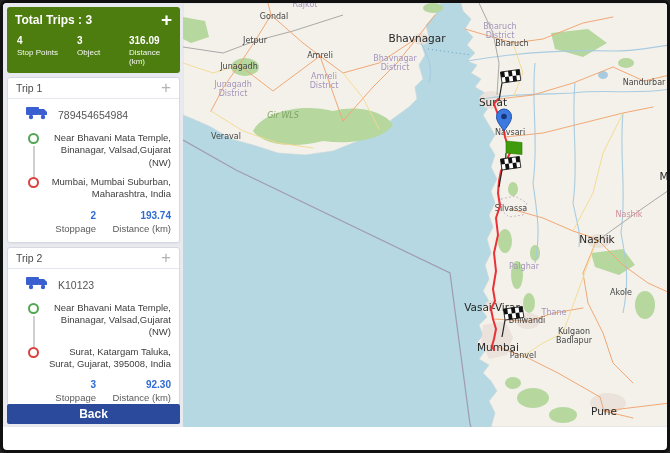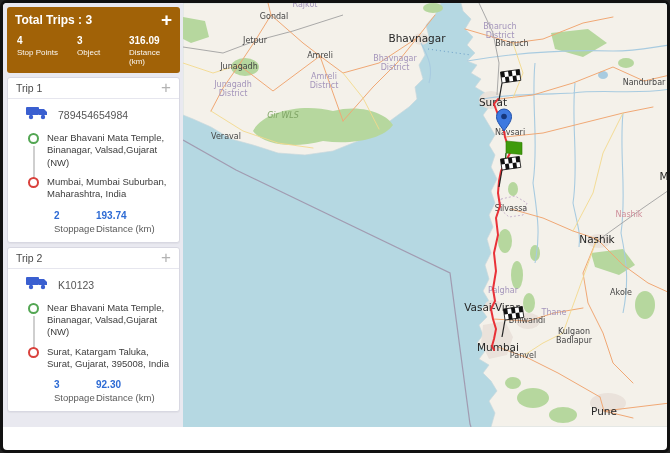--- a/index.html
+++ b/index.html
@@ -2,32 +2,32 @@
 <html><head>
 <meta charset="utf-8">
 <style>
   html,body{margin:0;padding:0;background:#222;font-family:"Liberation Sans","DejaVu Sans",sans-serif;}
   .app{width:664px;height:447px;border:3px solid #111;border-radius:7px;overflow:hidden;background:#fff;position:relative;}
   
   .titlebar{height:23px;background:#2a4fa0;color:#fff;display:flex;align-items:center;padding:0 10px;font-size:12.5px;letter-spacing:.2px;}
   .content{display:flex;height:424px;}
   
   .sidebar{width:180px;min-width:180px;background:#e9e9f0;padding:4px 3px 3px 4px;box-sizing:border-box;display:flex;flex-direction:column;}
-  .summary-card{background:#a16207;border-radius:3px;color:#fff;margin-bottom:4px;flex:0 0 auto;}
+  .summary-card{background:#4d7c0f;border-radius:3px;color:#fff;margin-bottom:4px;flex:0 0 auto;}
   .summary-head{display:flex;justify-content:space-between;align-items:center;padding:5px 8px 2px 8px;}
   .summary-title{font-size:12px;font-weight:bold;}
   .plus-white{font-size:19px;font-weight:bold;line-height:16px;cursor:pointer;}
   .summary-stats{display:flex;padding:5px 8px 7px 10px;}
   .scol{display:flex;flex-direction:column;}
   .scol.c1{flex:0 0 60px;}
   .scol.c2{flex:0 0 52px;}
   .scol.c3{flex:1;}
   .sval{font-size:10px;font-weight:bold;}
   .slab{font-size:8px;opacity:.95;margin-top:2px;}
-  .trips{flex:1;overflow:hidden;display:flex;flex-direction:column;}
+  .trips{flex:1;overflow:hidden;display:flex;flex-direction:column;text-align:right;}
   .trip-card{background:#fff;border:1px solid #d8d8e2;border-radius:3px;margin-bottom:4px;flex:0 0 auto;box-shadow:0 1px 1px rgba(0,0,0,.04);}
   .trip-head{display:flex;justify-content:space-between;align-items:center;padding:4px 8px;border-bottom:1px solid #e6e6ee;}
   .trip-title{font-size:10.5px;color:#4a4a4a;}
   .plus-grey{font-size:17px;color:#b3b3b3;line-height:12px;cursor:pointer;font-weight:300;}
   .trip-body{padding:7px 8px 8px 16px;}
   .veh-row{display:flex;align-items:center;gap:9px;margin:0 0 8px 2px;}
   .veh-id{font-size:10.5px;color:#555;}
   .od{display:grid;grid-template-columns:13px 1fr;column-gap:7px;row-gap:7px;margin-left:3px;}
   .rail1{display:flex;flex-direction:column;align-items:center;}
   .dot{width:7px;height:7px;border-radius:50%;background:#fff;border:2px solid;flex:0 0 auto;margin-top:1px;}
@@ -161,20 +161,21 @@
               <div class="tcol2">
                 <span class="tval">92.30</span>
                 <span class="tlab">Distance (km)</span>
               </div>
             </div>
           </div>
         </div>
 
       </div>
 
+      <button class="back-btn">Back</button>
     </aside>
 
     <div class="map">
 
       <svg id="base-svg" viewBox="0 0 484 424" preserveAspectRatio="none">
         <rect x="0" y="0" width="484" height="424" fill="#b5d8e2"></rect>
 
         <path d="M0,0 L258,0 L252,12 L243,22 L246,34 L238,40 L242,52 L236,62 L240,76 L232,84 L234,96 L226,104 L215,112 L196,126 L175,138 L150,148 L122,152 L95,150 L70,142 L48,136 L28,124 L10,116 L0,112 Z" fill="#f4f1ea" stroke="#c9d8dc" stroke-width="0.7"></path>
 
         <path d="M278,0 L487,0 L487,424 L308,424 L312,410 L306,398 L314,388 L308,378 L300,370 L306,362 L296,356 L302,348 L294,340 L300,332 L296,322 L304,314 L298,306 L306,298 L300,288 L306,276 L302,262 L308,250 L304,236 L310,224 L306,212 L312,200 L308,188 L314,176 L308,164 L312,152 L306,142 L312,132 L306,122 L300,112 L306,104 L296,98 L302,90 L292,84 L298,76 L288,70 L294,62 L284,58 L292,50 L284,42 L290,34 L282,26 L288,16 L280,8 L278,0 Z" fill="#f4f1ea" stroke="#c9d8dc" stroke-width="0.7"></path>
@@ -274,21 +275,21 @@
           <div class="lbl district" style="left: 317px; top: 28px;">Bharuch
 District</div>
           <div class="lbl town" style="left: 329px; top: 41px;">Bharuch</div>
           <div class="lbl town" style="left: 461px; top: 80px;">Nandurbar</div>
           <div class="lbl city" style="left: 310px; top: 99px;">Surat</div>
           <div class="lbl town" style="left: 327px; top: 130px;">Navsari</div>
           <div class="lbl town" style="left: 328px; top: 206px;">Silvassa</div>
           <div class="lbl city" style="left: 502px; top: 173px;">Malegaon</div>
           <div class="lbl subd" style="left: 446px; top: 212px;">Nashik</div>
           <div class="lbl city" style="left: 414px; top: 236px;">Nashik</div>
-          <div class="lbl district" style="left: 320px; top: 264px; margin-top: 24px;">Palghar</div>
+          <div class="lbl district" style="left: 341px; top: 264px;">Palghar</div>
           <div class="lbl town" style="left: 438px; top: 290px;">Akole</div>
           <div class="lbl city" style="left: 309px; top: 304px;">Vasai-Virar</div>
           <div class="lbl district" style="left: 371px; top: 310px;">Thane</div>
           <div class="lbl town" style="left: 344px; top: 318px;">Bhiwandi</div>
           <div class="lbl town2" style="left: 355px; top: 333px; margin-left: 36px;">Kulgaon
 Badlapur</div>
           <div class="lbl city" style="left: 315px; top: 344px;">Mumbai</div>
           <div class="lbl town" style="left: 340px; top: 353px;">Panvel</div>
           <div class="lbl city" style="left: 421px; top: 408px;">Pune</div>
           <div class="lbl wls" style="left: 344px; top: 409px; margin-top: 48px;">Raigad</div>

